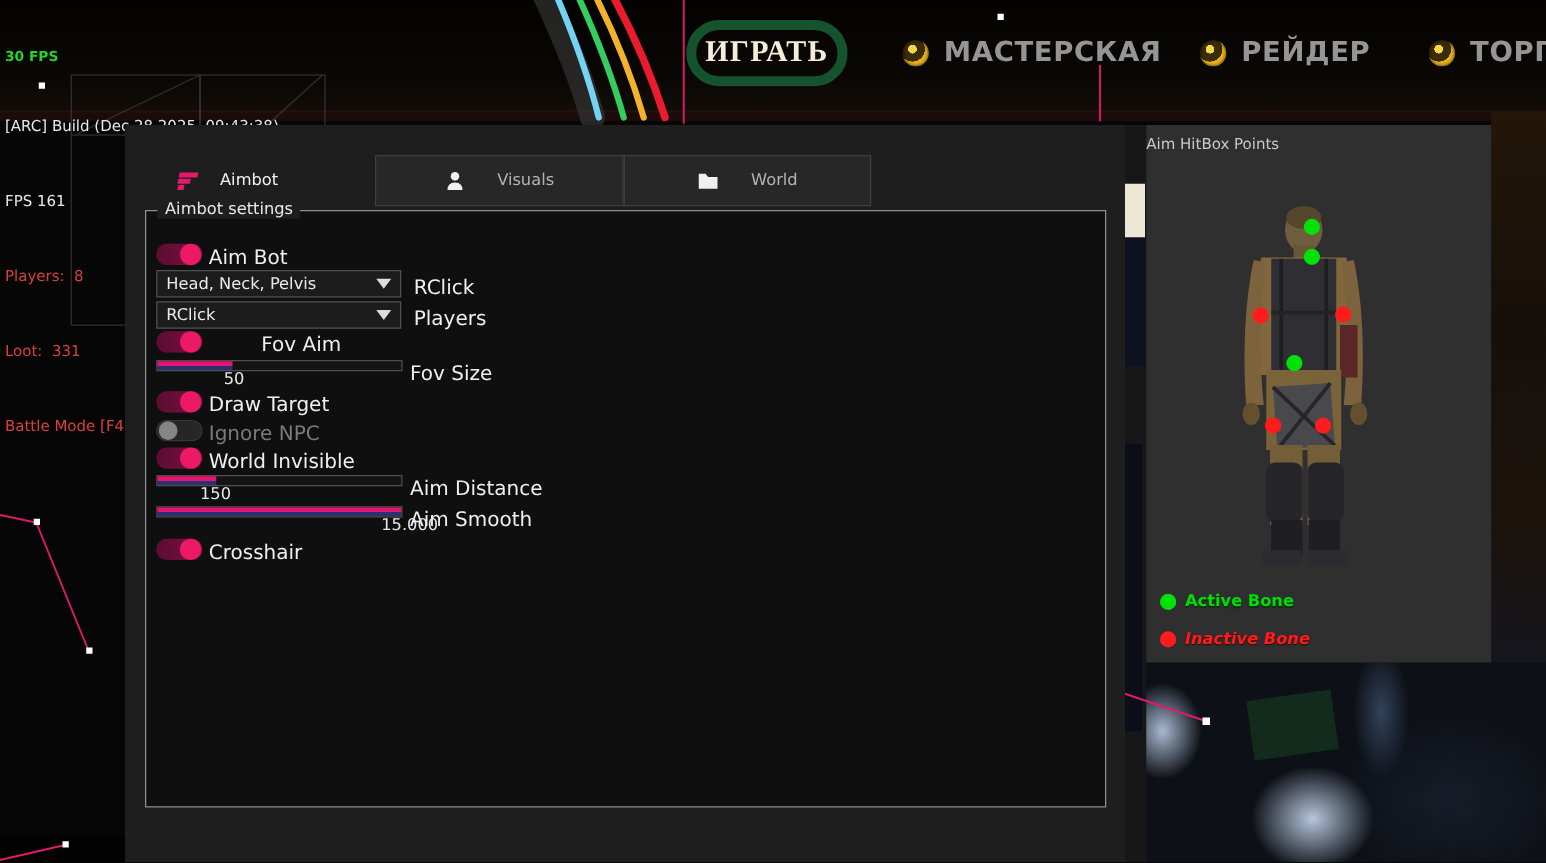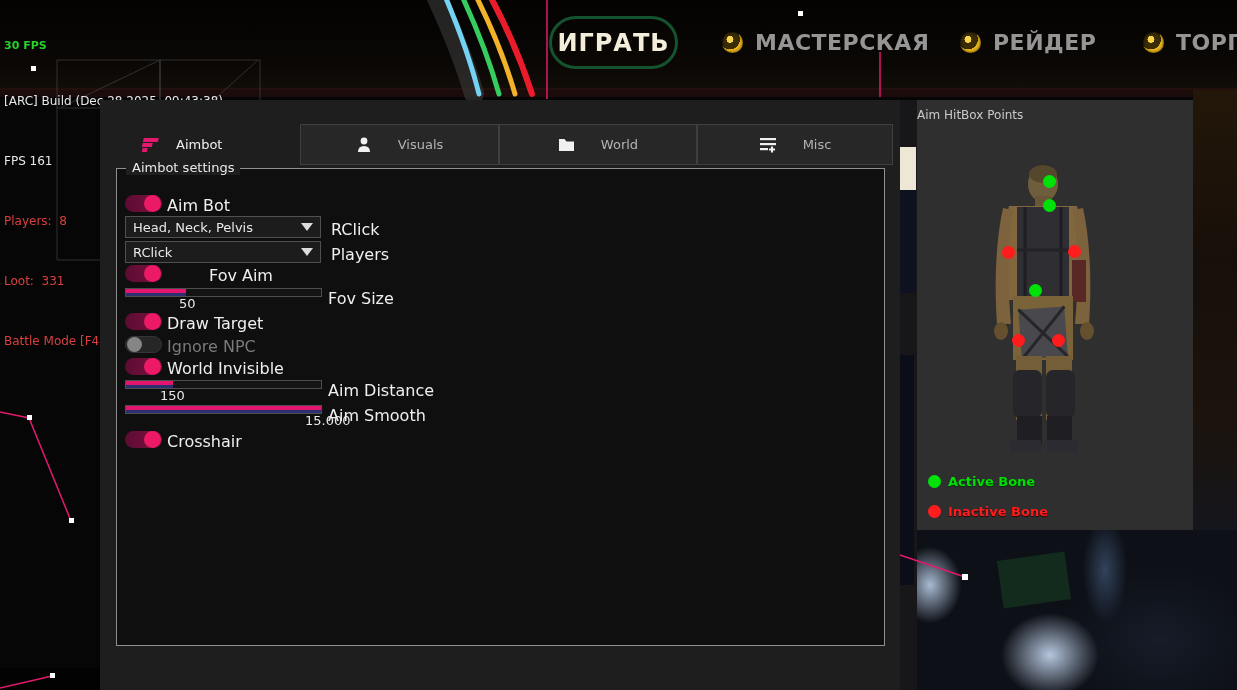--- a/index.html
+++ b/index.html
@@ -18,23 +18,23 @@
     radial-gradient(120px 90px at 260px 110px,#161c28 0%,rgba(22,28,40,0) 80%),
     #0d1016;}
   .exit-sign{left:1000px;top:556px;width:68px;height:48px;background:#14301e;opacity:.85;transform:rotate(-8deg);}
   .bl-corner{left:0;top:668px;width:100px;height:22px;background:#020202;}
   .gap-strip{left:900px;top:100px;width:17px;height:590px;background:#17171a;}
   .gap-cream{left:900px;top:147px;width:16px;height:43px;background:#efe7d5;}
   .gap-navy1{left:900px;top:190px;width:16px;height:103px;background:#0e1220;}
   .gap-navy2{left:900px;top:355px;width:14px;height:230px;background:#0b0e19;}
   svg.layer{left:0;top:0;width:1237px;height:690px;pointer-events:none;}
   
-  .play-btn{left:549px;top:16px;width:129px;height:53px;border:3px solid #14532d;border-radius:29px;
+  .play-btn{left:549px;top:16px;width:129px;height:53px;border:8px solid #14532d;border-radius:29px;
     box-sizing:border-box;display:flex;align-items:center;justify-content:center;
-    color:#f3edda;font-size:24px;font-weight:bold;letter-spacing:1px;background:rgba(10,8,5,.25);}
+    color:#f3edda;font-size:24px;font-weight:bold;letter-spacing:1px;background:rgba(10,8,5,.25);font-family:Liberation Serif, serif;}
   .nav-item{display:flex;align-items:center;gap:12px;color:#959595;font-size:22px;font-weight:bold;
     letter-spacing:.5px;white-space:nowrap;}
   .coin{width:21px;height:21px;border-radius:50%;
     background:radial-gradient(circle at 38% 35%,#f7d54a 0 18%,#3a2c06 19% 52%,#e9b21c 53% 100%);
     box-shadow:0 0 3px rgba(0,0,0,.8) inset;}
   
   .hud{left:4px;top:0;white-space:pre;line-height:20px;font-size:12px;}
   .hud .fps-small{color:#27d32b;font-size:11px;font-weight:bold;line-height:11px;}
   .hud .white{color:#e8e8e8;}
   .hud .red{color:#d84040;}
@@ -63,21 +63,21 @@
   .slider{position:absolute;width:197px;height:9px;background:#141414;border:1px solid #4e4e4e;box-sizing:border-box;}
   .slider .fill{height:100%;background:linear-gradient(to bottom,#e3156e 0 55%,#2c2f70 55% 100%);}
   .slider-val{position:absolute;color:#e8e8e8;font-size:13px;white-space:nowrap;}
   
   .hitbox{left:917px;top:100px;width:276px;height:430px;background:#2f2f2f;}
   .hitbox-title{position:absolute;left:0;top:8px;width:100%;text-align:left;color:#c9c9c9;font-size:12px;}
   .bone-dot{position:absolute;width:13px;height:13px;border-radius:50%;}
   .legend-row{position:absolute;display:flex;align-items:center;gap:7px;font-size:13px;font-weight:bold;}
   .legend-dot{width:13px;height:13px;border-radius:50%;}
   .lg-active{color:#00dd07;text-shadow:0 1px 1px #003300;}
-  .lg-inactive{color:#ff1c1c;text-shadow:0 1px 1px #330000;}
+  .lg-inactive{color:#ff1c1c;text-shadow:0 1px 1px #330000;font-style:italic;}
 </style>
 </head>
 <body>
 
 <div id="root">
 
   <div class="abs topbar"></div>
   <div class="abs maroon-band"></div>
   <div class="abs right-column"></div>
   <div class="abs br-scene"></div>
@@ -166,32 +166,20 @@
         <path d="M1 2 h5.5 l2 2.5 H16 v9.5 H1 z" fill="#f0f0f0"></path>
       </svg>
       <span class="lbl">World</span>
     </div>
     <div class="abs tab-box" style="left:200px;width:199px;">
       <svg width="16" height="16" viewBox="0 0 16 16">
         <circle cx="8" cy="4" r="3.4" fill="#f0f0f0"></circle>
         <path d="M2 15 q0 -6 6 -6 q6 0 6 6 z" fill="#f0f0f0"></path>
       </svg>
       <span class="lbl">Visuals</span>
-    </div>
-    <div class="abs tab-box" style="left:597px;width:196px;">
-      <svg width="18" height="16" viewBox="0 0 18 16">
-        <g fill="#f0f0f0">
-          <rect x="1" y="1" width="16" height="2.2"></rect>
-          <rect x="1" y="6" width="16" height="2.2"></rect>
-          <rect x="1" y="11" width="8" height="2.2"></rect>
-          <rect x="12" y="9.5" width="2" height="6"></rect>
-          <rect x="10" y="11.5" width="6" height="2"></rect>
-        </g>
-      </svg>
-      <span class="lbl">Misc</span>
     </div>
 
     <div class="abs groupbox">
       <span class="legend">Aimbot settings</span>
 
       <div class="toggle on" style="left:8px;top:26px;">
           <span class="knob"></span>
         </div>
       <span class="ctl-label" style="left:50px;top:27px;">Aim Bot</span>
 

